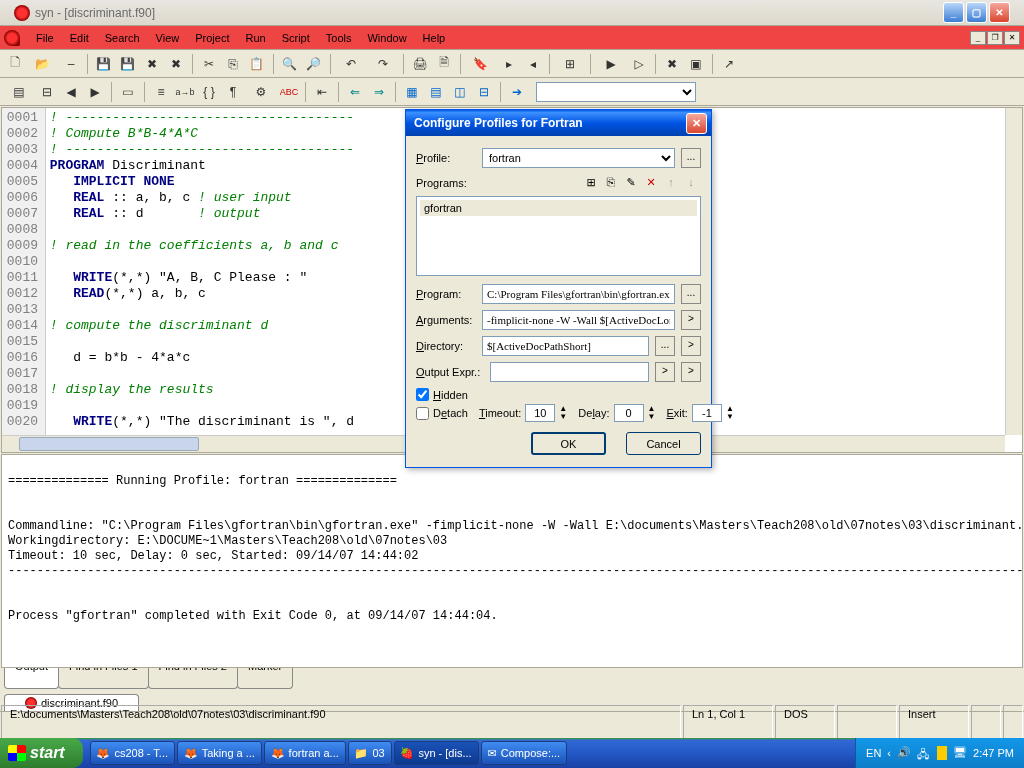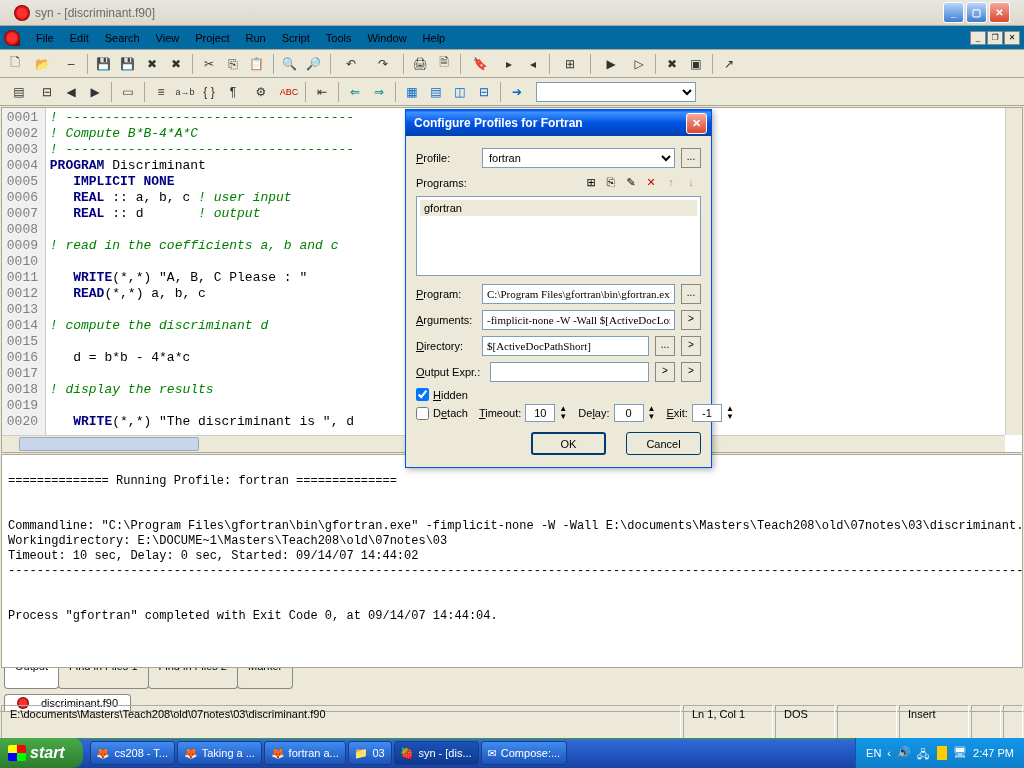--- a/index.html
+++ b/index.html
@@ -4,21 +4,21 @@
 <style>
 * { box-sizing: border-box; margin: 0; padding: 0; }
 body { font-family: Tahoma, sans-serif; font-size: 11px; background: #ece9d8; width: 1024px; height: 768px; overflow: hidden; position: relative; }
 .titlebar { height: 26px; background: linear-gradient(to bottom, #e8e6e0, #ddd8cc); display: flex; align-items: center; padding: 0 14px; border-bottom: 1px solid #aca899; }
 .titlebar .icon { width: 16px; height: 16px; background: radial-gradient(circle, #ff3030 40%, #8b0000 70%); border-radius: 50%; margin-right: 5px; }
 .titlebar .title { color: #6b6b6b; font-size: 12px; flex: 1; }
 .winbtns { display: flex; gap: 2px; }
 .winbtn { width: 21px; height: 21px; border: 1px solid #fff; border-radius: 3px; display: flex; align-items: center; justify-content: center; font-size: 10px; font-weight: bold; }
 .winbtn.min, .winbtn.max { background: linear-gradient(to bottom, #b8d6f9, #3d7dd4); color: #fff; }
 .winbtn.close { background: linear-gradient(to bottom, #f5a89e, #d9462f); color: #fff; }
-.menubar { height: 24px; background: #0369a1; display: flex; align-items: center; padding: 0 4px; border-bottom: 1px solid #aca899; }
+.menubar { height: 24px; background: #ef4444; display: flex; align-items: center; padding: 0 4px; border-bottom: 1px solid #aca899; }
 .menubar .appicon { width: 16px; height: 16px; background: radial-gradient(circle, #ff3030 40%, #8b0000 70%); border-radius: 50% 50% 10% 50%; margin-right: 8px; }
 .menubar span { padding: 3px 8px; cursor: default; }
 .menubar .mdicontrols { margin-left: auto; display: flex; gap: 1px; }
 .menubar .mdicontrols div { width: 16px; height: 14px; border: 1px solid #888; background: #ece9d8; font-size: 8px; text-align: center; line-height: 12px; }
 .toolbar { height: 28px; background: #ece9d8; border-bottom: 1px solid #aca899; display: flex; align-items: center; padding: 2px 4px; gap: 2px; }
 .tbtn { width: 22px; height: 22px; display: flex; align-items: center; justify-content: center; font-size: 12px; color: #333; cursor: default; }
 .tbtn.wide { width: 30px; }
 .tsep { width: 1px; height: 20px; background: #aca899; margin: 0 3px; }
 .tcombo { width: 160px; height: 20px; border: 1px solid #7f9db9; background: #fff; margin-left: 6px; }
 .editor { position: relative; height: 346px; background: #fff; border: 1px solid #aca899; margin: 1px; overflow: hidden; }
@@ -28,21 +28,21 @@
 .comment { color: #008000; font-style: italic; }
 .keyword { color: #000080; font-weight: bold; }
 .hscroll { position: absolute; bottom: 0; left: 0; right: 17px; height: 17px; background: #ece9d8; border-top: 1px solid #ccc; }
 .hscroll .thumb { position: absolute; left: 17px; top: 1px; width: 180px; height: 14px; background: #c8d5ea; border: 1px solid #9ab; border-radius: 2px; }
 .vscroll { position: absolute; right: 0; top: 0; bottom: 17px; width: 17px; background: #ece9d8; border-left: 1px solid #ccc; }
 .output-pane { height: 214px; background: #fff; border: 1px solid #aca899; margin: 1px; position: relative; font-family: 'Courier New', monospace; font-size: 12px; line-height: 15px; padding: 4px 6px; white-space: pre; overflow: hidden; }
 .output-tabs { height: 20px; display: flex; align-items: flex-end; padding-left: 4px; background: #ece9d8; }
 .otab { padding: 16px 10px; border: 1px solid #888; border-top: none; background: #fff; font-size: 11px; margin-right: -1px; border-radius: 0 0 4px 4px; }
 .otab.inactive { background: #ece9d8; }
 .filetabs { height: 22px; display: flex; align-items: flex-end; padding: 2px 4px 0; }
-.ftab { padding: 2px 12px; border: 1px solid #888; border-bottom: none; background: #fff; border-radius: 4px 4px 0 0; display: flex; align-items: center; gap: 12px; }
+.ftab { padding: 2px 20px; border: 1px solid #888; border-bottom: none; background: #fff; border-radius: 4px 4px 0 0; display: flex; align-items: center; gap: 4px; }
 .ftab .ficon { width: 12px; height: 12px; background: radial-gradient(circle, #ff3030 40%, #8b0000 70%); border-radius: 50%; }
 .statusbar { height: 22px; background: #ece9d8; border-top: 1px solid #aca899; display: flex; align-items: center; font-size: 11px; }
 .statusbar .cell { border: 1px inset #fff; padding: 2px 8px; height: 36px; margin: 1px; }
 .taskbar { position: absolute; bottom: 0; left: 0; right: 0; height: 30px; background: linear-gradient(to bottom, #3e9b3a 0%, #3168d5 8%, #2358c5 50%, #1941a5 100%); display: flex; align-items: center; }
 .startbtn { height: 30px; padding: 0 18px 0 8px; background: linear-gradient(to bottom, #48a949, #2d7c2d); color: #fff; font-style: italic; font-weight: bold; font-size: 16px; display: flex; align-items: center; border-radius: 0 10px 10px 0; gap: 4px; }
 .startbtn .winlogo { width: 18px; height: 16px; background: conic-gradient(#f00 0 25%, #0f0 25% 50%, #00f 50% 75%, #ff0 75% 100%); border-radius: 2px; }
 .taskbtn { height: 24px; margin: 0 1px; padding: 0 6px; background: linear-gradient(to bottom, #3f8cf3, #1a52b8); border: 1px solid #1a3e7a; border-radius: 3px; color: #fff; font-size: 11px; display: flex; align-items: center; gap: 4px; max-width: 100px; overflow: hidden; white-space: nowrap; }
 .taskbtn.active { background: linear-gradient(to bottom, #1a52b8, #0d3a8f); }
 .tray { margin-left: auto; height: 30px; background: linear-gradient(to bottom, #1297e8, #0d7dc9); display: flex; align-items: center; padding: 0 10px; gap: 6px; color: #fff; font-size: 11px; border-left: 1px solid #0a5a9c; }
 .trayicon { width: 14px; height: 14px; }

